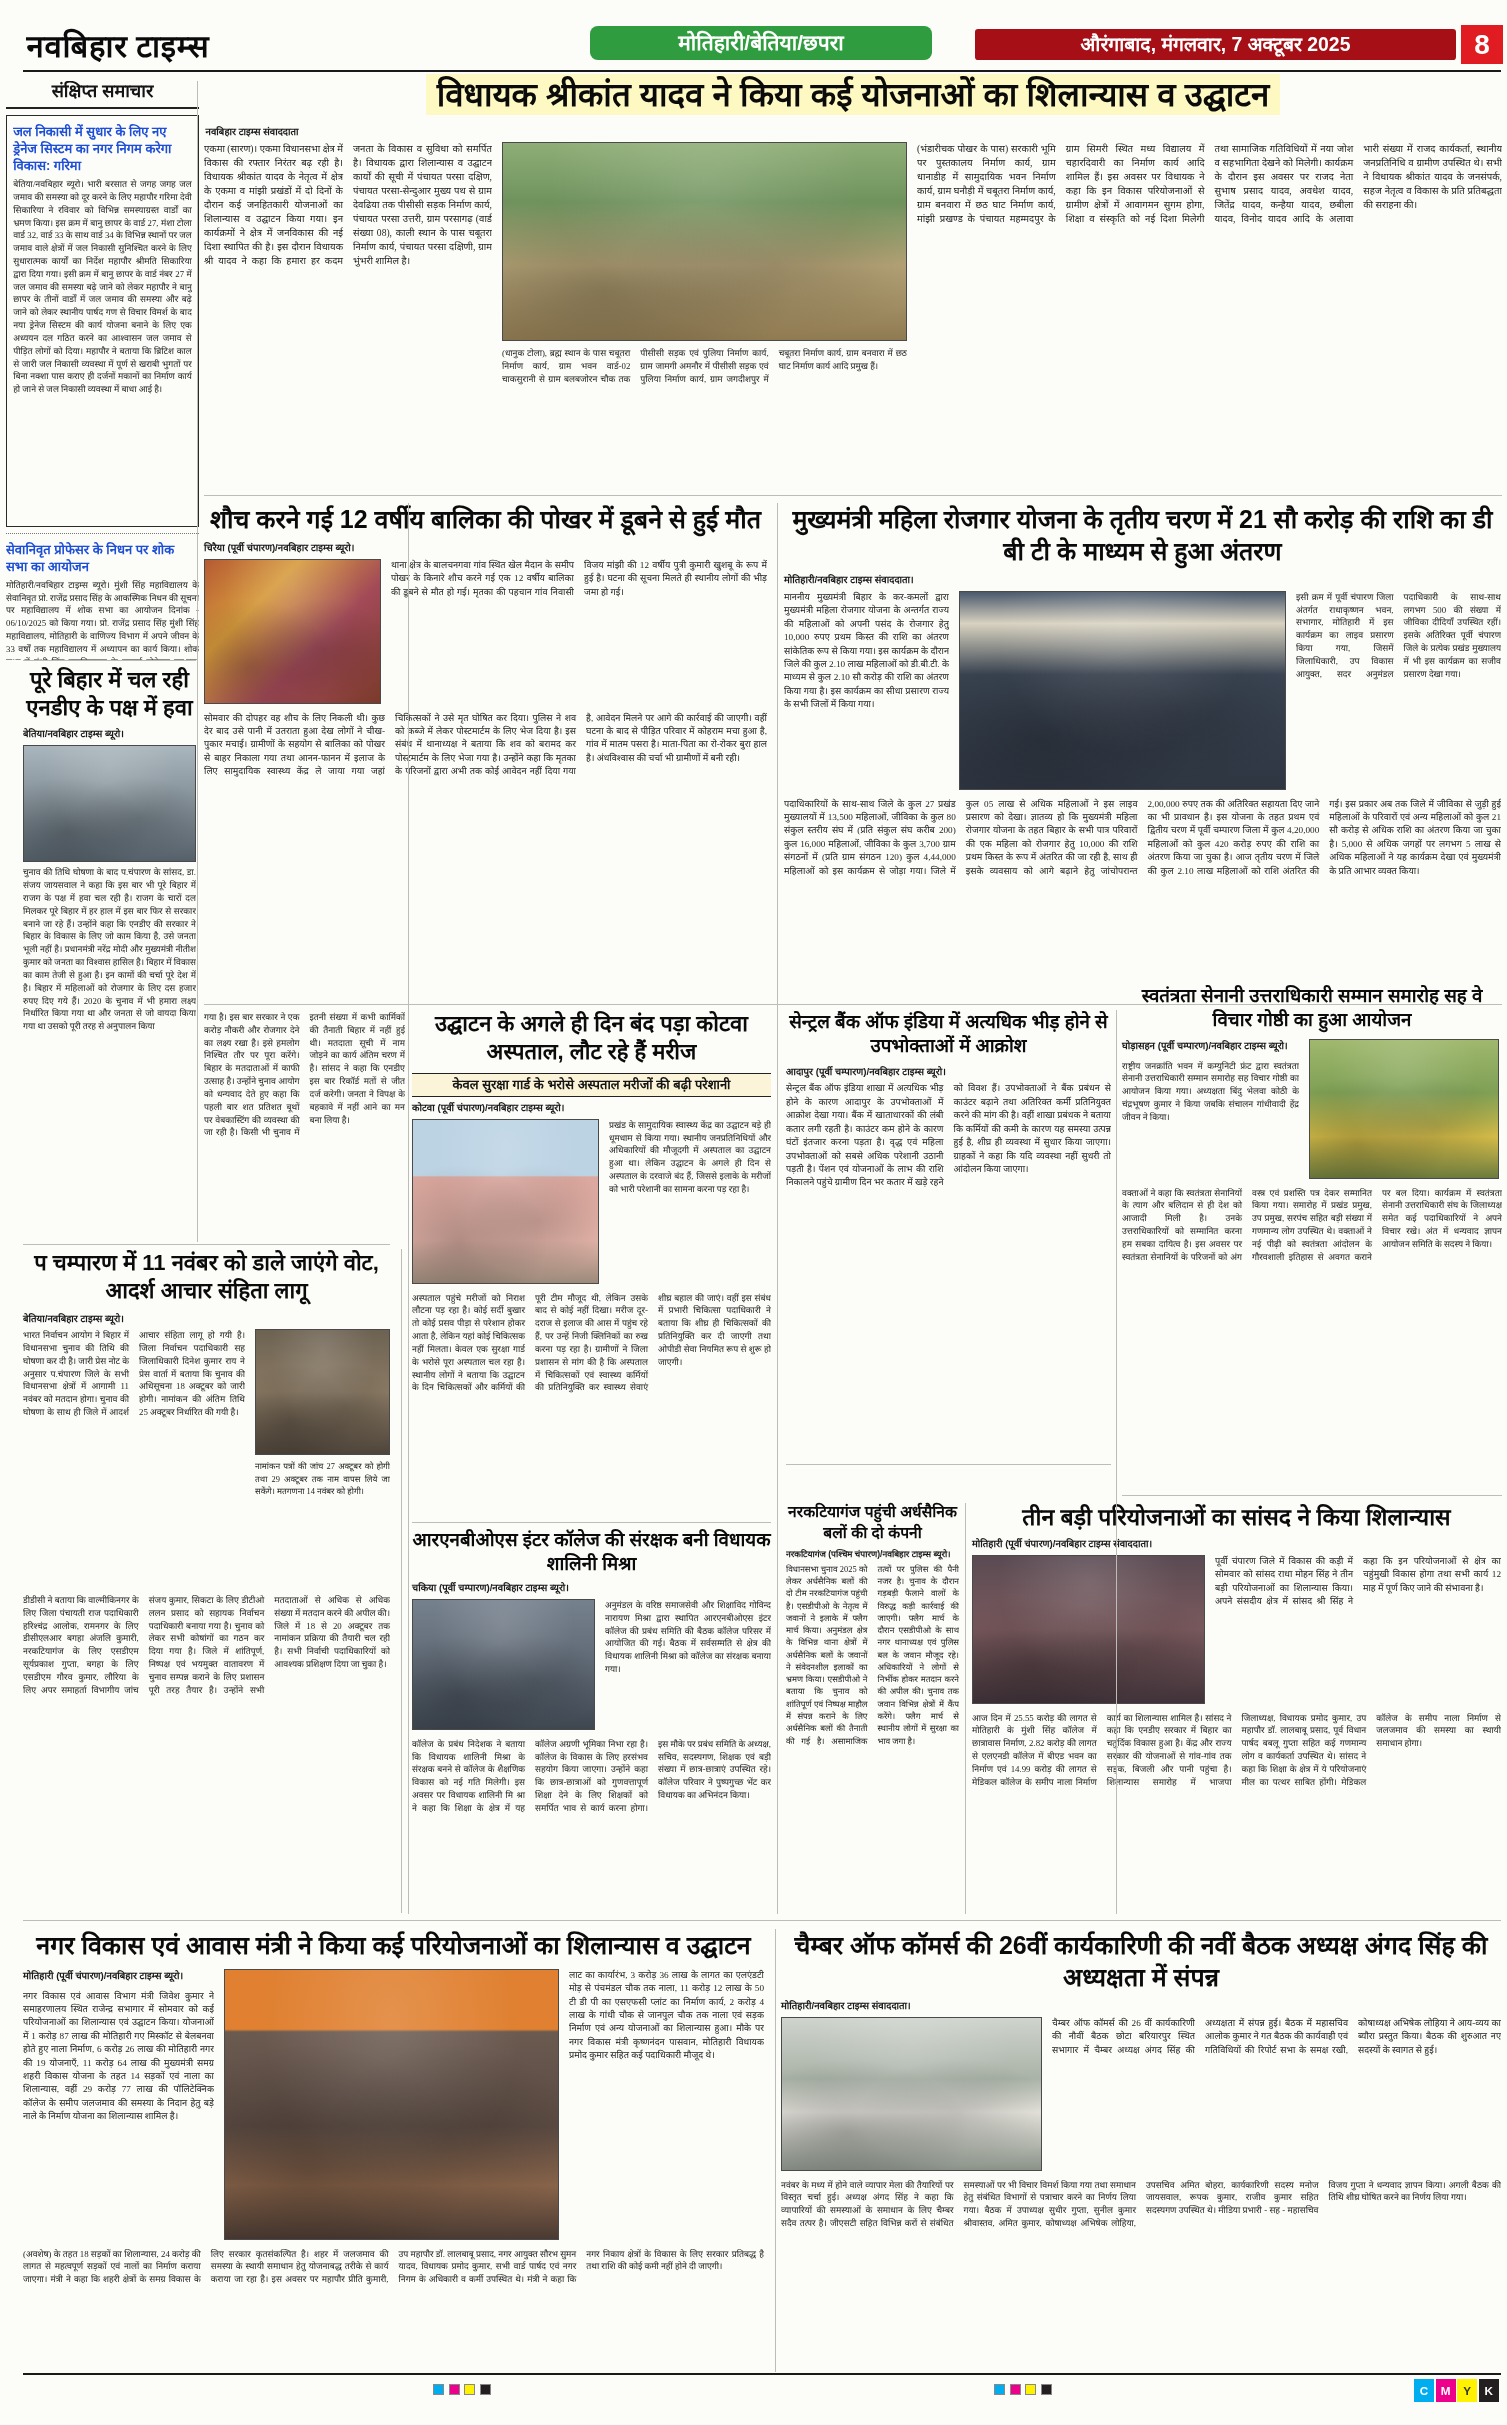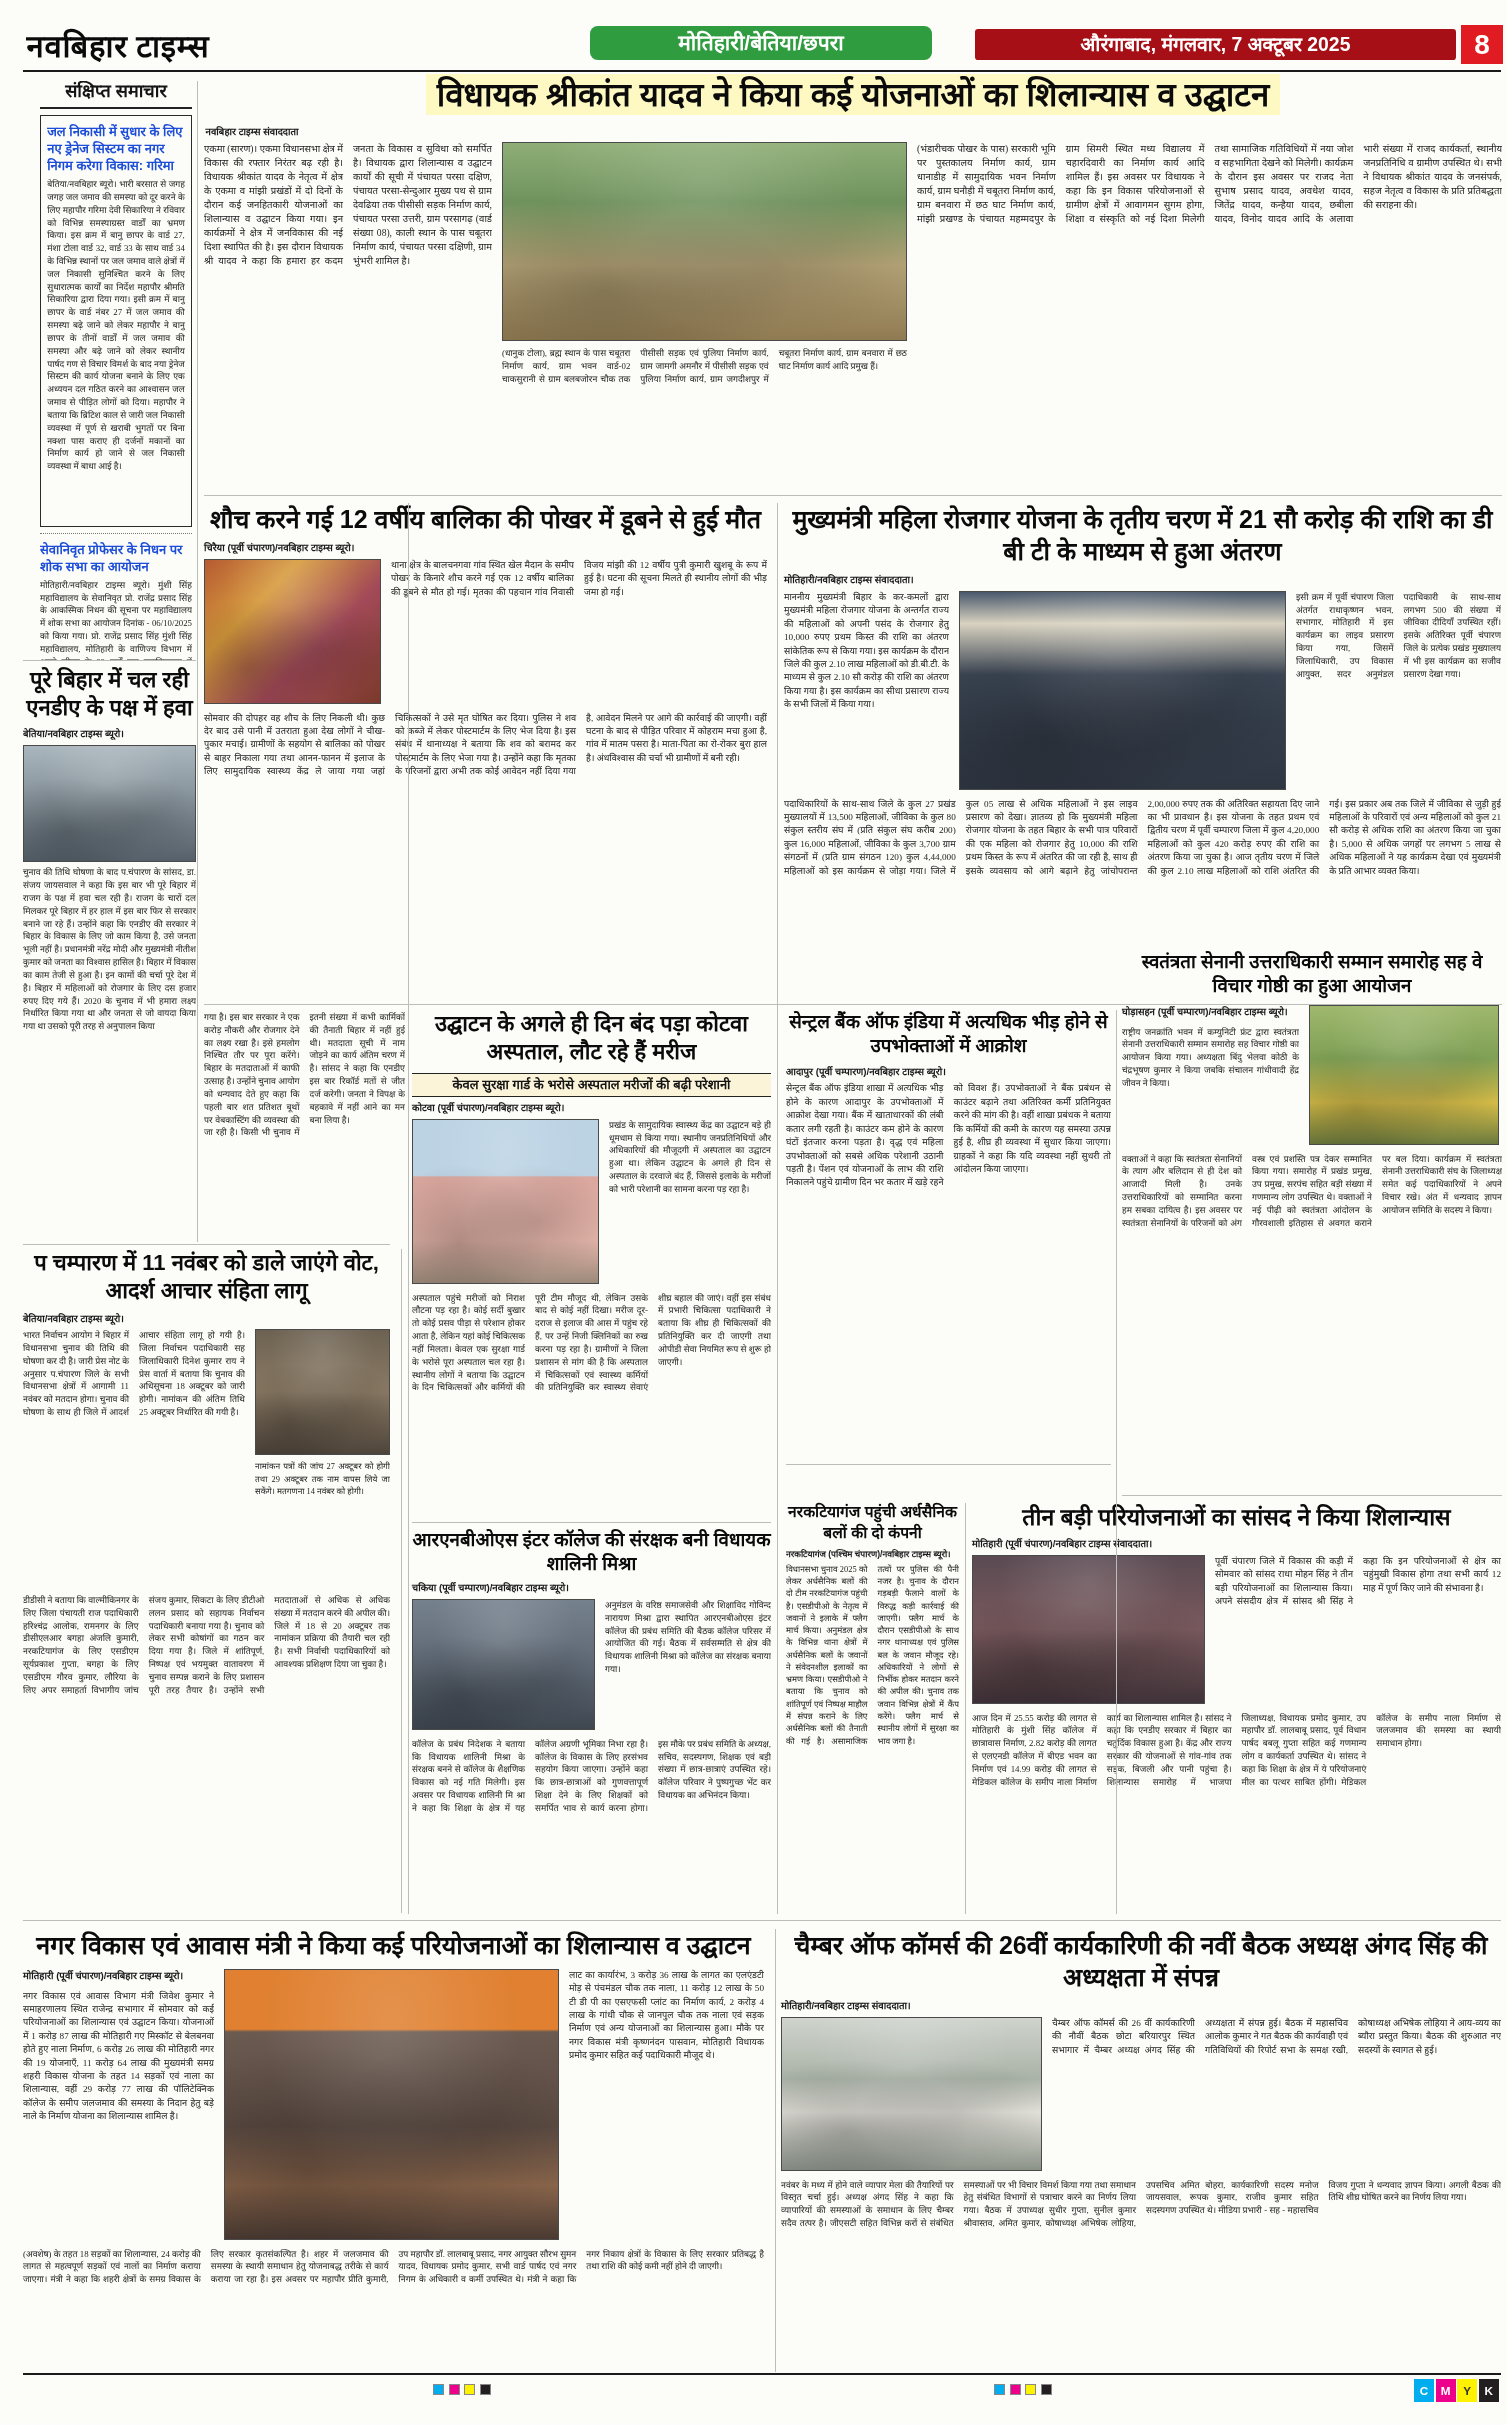--- a/index.html
+++ b/index.html
@@ -90,21 +90,21 @@
 <body>
 
 <div class="page">
 
   <div class="abs paper-name" style="left:26.4px; top:31px;">नवबिहार टाइम्स</div>
   <div class="abs edition-badge" style="left:590px; top:26.4px; width:342px; height:34px;">मोतिहारी/बेतिया/छपरा</div>
   <div class="abs dateline" style="left:975px; top:29px; width:481px; height:31px;">औरंगाबाद, मंगलवार, 7 अक्टूबर 2025</div>
   <div class="abs page-number" style="left:1461px; top:25px; width:42px; height:39px;">8</div>
   <div class="hrule-dark" style="left:23px; top:70px; width:1478px; height:2.3px;"></div>
 
-  <section class="abs" style="left:40px; top:81px; width:152px; height:579px; overflow:hidden;">
+  <section class="abs" style="left:6px; top:81px; width:193px; height:579px; overflow:hidden;">
     <div class="brief-title">संक्षिप्त समाचार</div>
     <div class="brief-box">
       <div class="brief-h">जल निकासी में सुधार के लिए नए ड्रेनेज सिस्टम का नगर निगम करेगा विकास: गरिमा</div>
       <div class="body-text f11" style="margin-top:3.9px; height:342px;">बेतिया/नवबिहार ब्यूरो। भारी बरसात से जगह जगह जल जमाव की समस्या को दूर करने के लिए महापौर गरिमा देवी सिकारिया ने रविवार को विभिन्न समस्याग्रस्त वार्डों का भ्रमण किया। इस क्रम में बानु छापर के वार्ड 27, मंशा टोला वार्ड 32, वार्ड 33 के साथ वार्ड 34 के विभिन्न स्थानों पर जल जमाव वाले क्षेत्रों में जल निकासी सुनिश्चित करने के लिए सुधारात्मक कार्यों का निर्देश महापौर श्रीमति सिकारिया द्वारा दिया गया। इसी क्रम में बानु छापर के वार्ड नंबर 27 में जल जमाव की समस्या बढ़े जाने को लेकर महापौर ने बानु छापर के तीनों वार्डों में जल जमाव की समस्या और बढ़े जाने को लेकर स्थानीय पार्षद गण से विचार विमर्श के बाद नया ड्रेनेज सिस्टम की कार्य योजना बनाने के लिए एक अध्ययन दल गठित करने का आश्वासन जल जमाव से पीड़ित लोगों को दिया। महापौर ने बताया कि ब्रिटिश काल से जारी जल निकासी व्यवस्था में पूर्ण से खराबी भुगतों पर बिना नक्शा पास कराए ही दर्जनों मकानों का निर्माण कार्य हो जाने से जल निकासी व्यवस्था में बाधा आई है।</div>
     </div>
     <div class="brief-sep"></div>
     <div>
       <div class="brief-h">सेवानिवृत प्रोफेसर के निधन पर शोक सभा का आयोजन</div>
       <div class="body-text f11" style="margin-top:3.9px; height:124px;">मोतिहारी/नवबिहार टाइम्स ब्यूरो। मुंशी सिंह महाविद्यालय के सेवानिवृत प्रो. राजेंद्र प्रसाद सिंह के आकस्मिक निधन की सूचना पर महाविद्यालय में शोक सभा का आयोजन दिनांक - 06/10/2025 को किया गया। प्रो. राजेंद्र प्रसाद सिंह मुंशी सिंह महाविद्यालय, मोतिहारी के वाणिज्य विभाग में अपने जीवन के 33 वर्षों तक महाविद्यालय में अध्यापन का कार्य किया। शोक सभा में मुंशी सिंह महाविद्यालय के प्राचार्य प्रोफेसर एन.एल. हक, डॉ. एके रंजन, डॉ. मयंक कश्यप, डॉ. शफीकुर रहमान, अमरजीत कुमार चौबे, डॉ. मो. मशहूर आलम, डॉ. नरेश सिंह, डॉ. मनोहर कुमार श्रीवास्तव, डॉ. आलोक कुमार पाण्डेय, पवन कुमार, डॉ. नीरव भारती, प्रमोद कुमार, सुरेंद्र कुमार राय, राजेश कुमार, हरिकिशोर कुमार, सुबेदार प्रति द्विवेदी, ओम प्रकाश राय एवं संतोष कुमार आदि उपस्थित थे।</div>
     </div>
@@ -204,21 +204,21 @@
   </section>
 
   <div class="hrule" style="left:786px; top:1464px; width:325px;"></div>
 
   <section class="abs" style="left:786px; top:1470px; width:173px; height:443px; overflow:hidden;">
     <div class="h-xs center">नरकटियागंज पहुंची अर्धसैनिक बलों की दो कंपनी</div>
     <div class="byline" style="margin:4.7px 0 3.1px; font-size:8.6px;">नरकटियागंज (पश्चिम चंपारण)/नवबिहार टाइम्स ब्यूरो।</div>
     <div class="body-text cols-2 f10" style="height:342px;">विधानसभा चुनाव 2025 को लेकर अर्धसैनिक बलों की दो टीम नरकटियागंज पहुंची है। एसडीपीओ के नेतृत्व में जवानों ने इलाके में फ्लैग मार्च किया। अनुमंडल क्षेत्र के विभिन्न थाना क्षेत्रों में अर्धसैनिक बलों के जवानों ने संवेदनशील इलाकों का भ्रमण किया। एसडीपीओ ने बताया कि चुनाव को शांतिपूर्ण एवं निष्पक्ष माहौल में संपन्न कराने के लिए अर्धसैनिक बलों की तैनाती की गई है। असामाजिक तत्वों पर पुलिस की पैनी नजर है। चुनाव के दौरान गड़बड़ी फैलाने वालों के विरुद्ध कड़ी कार्रवाई की जाएगी। फ्लैग मार्च के दौरान एसडीपीओ के साथ नगर थानाध्यक्ष एवं पुलिस बल के जवान मौजूद रहे। अधिकारियों ने लोगों से निर्भीक होकर मतदान करने की अपील की। चुनाव तक जवान विभिन्न क्षेत्रों में कैंप करेंगे। फ्लैग मार्च से स्थानीय लोगों में सुरक्षा का भाव जगा है।</div>
   </section>
 
-  <section class="abs" style="left:1122px; top:950px; width:380px; height:479px;">
+  <section class="abs" style="left:1122px; top:984px; width:380px; height:479px;">
     <div class="h-sm center">स्वतंत्रता सेनानी उत्तराधिकारी सम्मान समारोह सह वे विचार गोष्ठी का हुआ आयोजन</div>
     <div class="row" style="margin-top:6.2px;">
       <div class="stack" style="width:177px;">
         <div class="byline">घोड़ासहन (पूर्वी चम्पारण)/नवबिहार टाइम्स ब्यूरो।</div>
         <div class="body-text f11" style="height:118px;">राष्ट्रीय जनक्रांति भवन में कम्युनिटी फ्रंट द्वारा स्वतंत्रता सेनानी उत्तराधिकारी सम्मान समारोह सह विचार गोष्ठी का आयोजन किया गया। अध्यक्षता बिंदु भेलवा कोठी के चंद्रभूषण कुमार ने किया जबकि संचालन गांधीवादी हेंद्र जीवन ने किया।</div>
       </div>
       <div class="photo ph-garland" style="width:190px; height:140px;"></div>
     </div>
     <div class="body-text cols-3 f11" style="margin-top:7.8px; height:233px;">वक्ताओं ने कहा कि स्वतंत्रता सेनानियों के त्याग और बलिदान से ही देश को आजादी मिली है। उनके उत्तराधिकारियों को सम्मानित करना हम सबका दायित्व है। इस अवसर पर स्वतंत्रता सेनानियों के परिजनों को अंग वस्त्र एवं प्रशस्ति पत्र देकर सम्मानित किया गया। समारोह में प्रखंड प्रमुख, उप प्रमुख, सरपंच सहित बड़ी संख्या में गणमान्य लोग उपस्थित थे। वक्ताओं ने नई पीढ़ी को स्वतंत्रता आंदोलन के गौरवशाली इतिहास से अवगत कराने पर बल दिया। कार्यक्रम में स्वतंत्रता सेनानी उत्तराधिकारी संघ के जिलाध्यक्ष समेत कई पदाधिकारियों ने अपने विचार रखे। अंत में धन्यवाद ज्ञापन आयोजन समिति के सदस्य ने किया।</div>
   </section>

